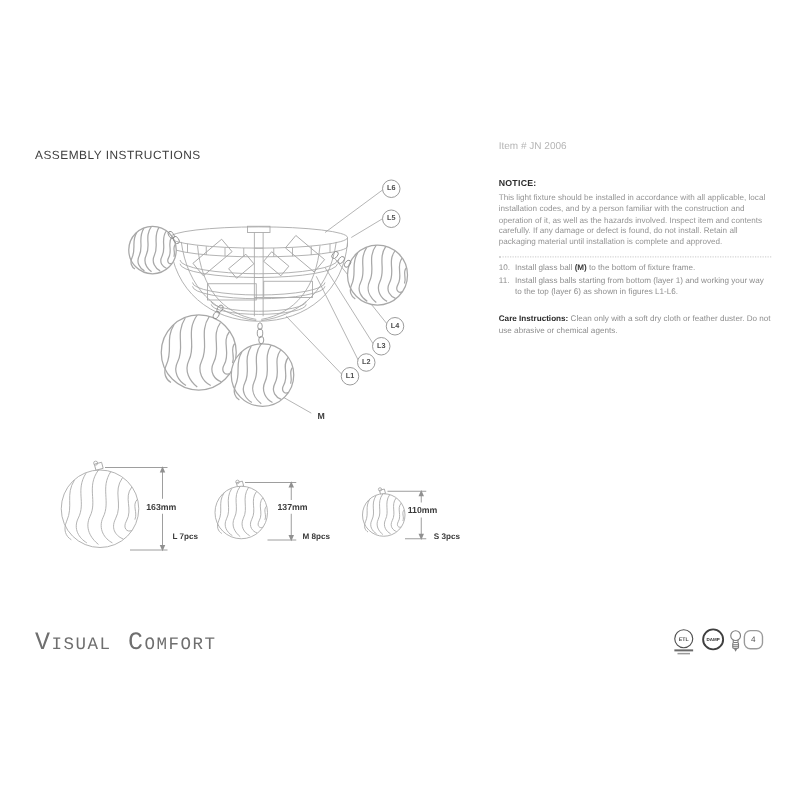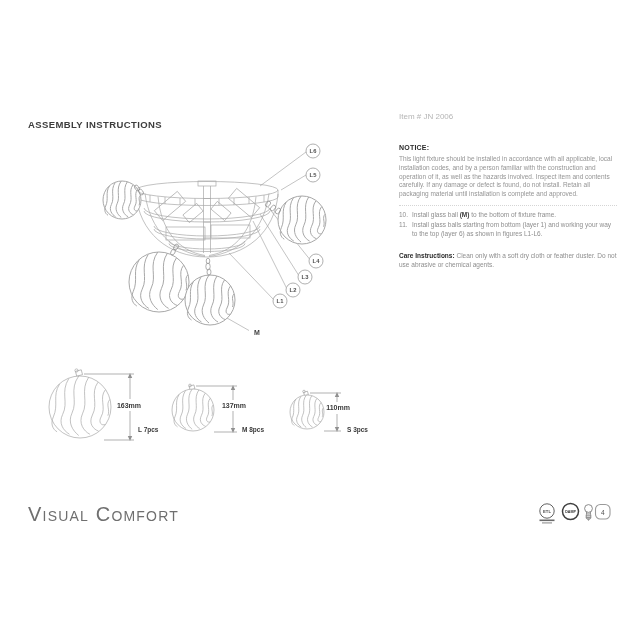--- a/index.html
+++ b/index.html
@@ -5,39 +5,39 @@
   html,body { margin:0; padding:0; }
   body {
     width:640px; height:640px; position:relative; overflow:hidden;
     background:#ffffff;
     font-family:"Liberation Sans", sans-serif;
   }
   .abs { position:absolute; }
 
   .main-heading {
     left:28px; top:119px;
-    font-size:9.5px; font-weight:bold; color:#3d3d3d; letter-spacing:0.4px;
+    font-size:9.5px; font-weight:normal; color:#3d3d3d; letter-spacing:0.4px;
   }
 
   .right-col { left:399px; top:112px; width:218px; }
   .prod-title { font-size:9.5px; color:#5a5a5a; margin-bottom:5px; }
   .prod-item  { font-size:8px; color:#b5b5b5; margin-bottom:23px; }
   .notice-label { font-size:7px; font-weight:bold; color:#2b2b2b; letter-spacing:0.2px; margin-bottom:4px; }
   .notice-text { font-size:6.5px; color:#949494; line-height:8.8px; margin-bottom:6px; }
   .sep { border-top:1px dotted #d5d5d5; margin-bottom:5px; }
   .step { display:flex; font-size:6.5px; color:#8e8e8e; line-height:8.8px; margin-bottom:1px; }
   .step-num { width:13px; flex:none; }
   .step-text { flex:1; }
   .bold-dark { font-weight:bold; color:#3a3a3a; }
   .care { margin-top:13px; font-size:6.5px; color:#8e8e8e; line-height:9px; }
   .care-label { font-weight:bold; color:#2b2b2b; }
 
   .brand {
     left:28px; top:503px;
-    font-family:Liberation Sans, sans-serif;
+    font-family:Liberation Mono, monospace;
     font-variant:small-caps;
     font-size:20px; color:#6f6f6f; letter-spacing:1.2px;
   }
 
   svg { position:absolute; left:0; top:0; }
   svg text { font-family:"Liberation Sans", sans-serif; }
 </style>
 </head>
 <body>
 

